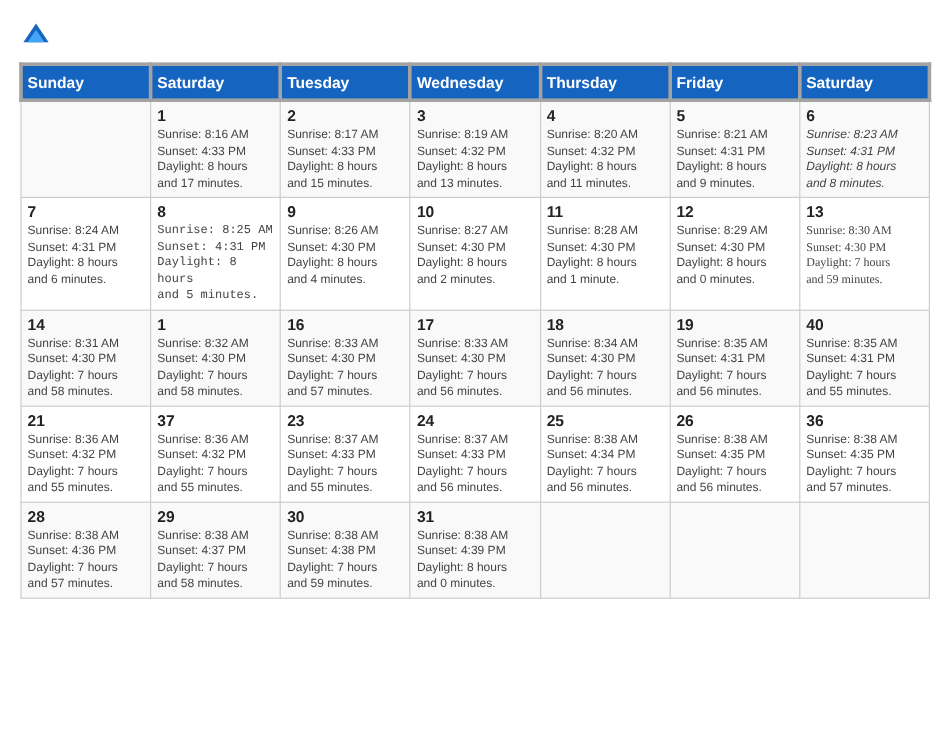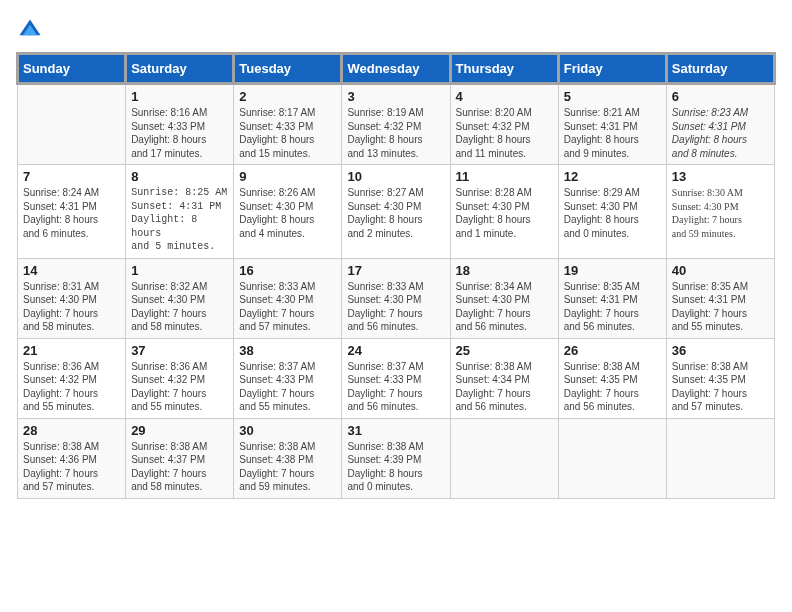--- a/index.html
+++ b/index.html
@@ -284,21 +284,21 @@
 and 55 minutes.</div>
         </td>
         <td>
           <span class="day-number">37</span>
           <div class="day-info" style="white-space: pre-line;">Sunrise: 8:36 AM
 Sunset: 4:32 PM
 Daylight: 7 hours
 and 55 minutes.</div>
         </td>
         <td>
-          <span class="day-number">38</span>
+          <span class="day-number">23</span>
           <div class="day-info" style="white-space: pre-line;">Sunrise: 8:37 AM
 Sunset: 4:33 PM
 Daylight: 7 hours
 and 55 minutes.</div>
         </td>
         <td>
           <span class="day-number">24</span>
           <div class="day-info" style="white-space: pre-line;">Sunrise: 8:37 AM
 Sunset: 4:33 PM
 Daylight: 7 hours

